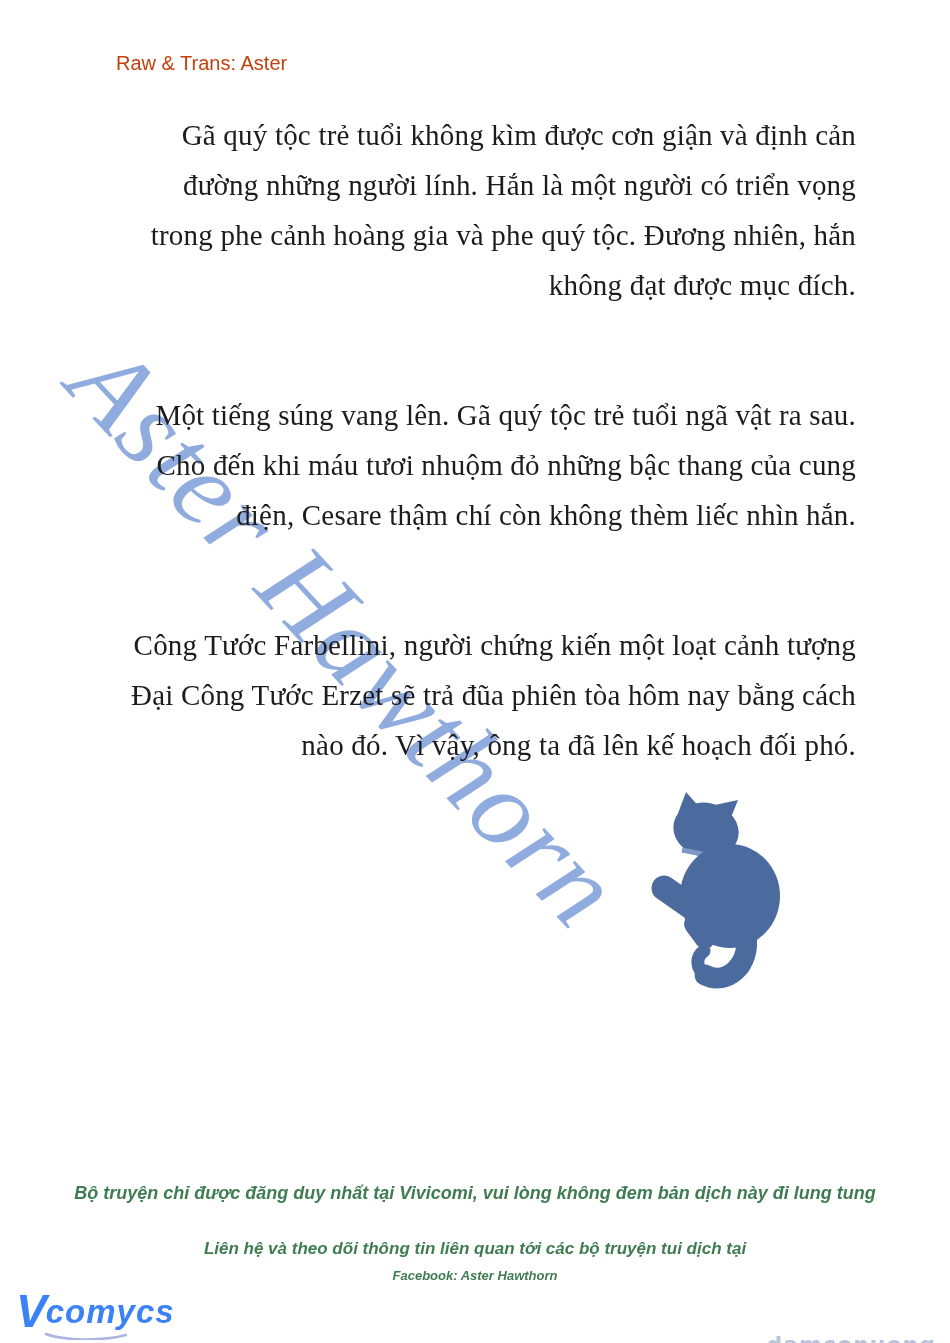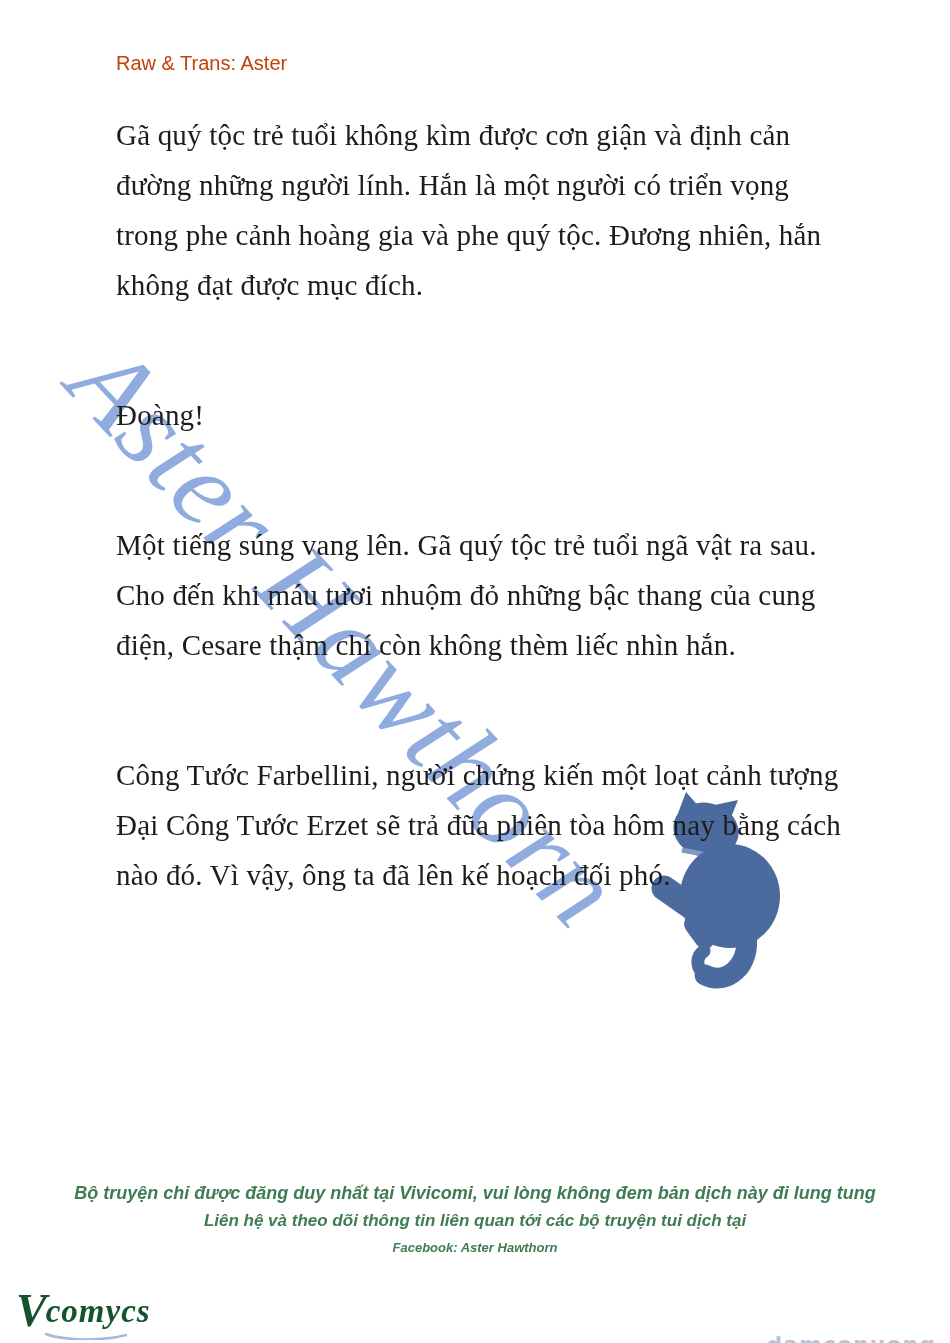--- a/index.html
+++ b/index.html
@@ -40,39 +40,40 @@
   .content{
     position:absolute;left:116px;top:110px;width:740px;z-index:3;
   }
   .para{margin:0 0 80px 0;padding:0;}
   .line{
     display:block;
     font-size:29px;
     line-height:50px;
     white-space:nowrap;
     letter-spacing:0.2px;
+    text-align:right;
   }
 
   .footer{
     position:absolute;left:0;top:1180px;width:950px;
     text-align:center;z-index:4;
     font-family:"Liberation Sans","DejaVu Sans",sans-serif;
     font-weight:bold;font-style:italic;
     color:#3f7c51;
   }
   .footer-line{display:block;line-height:27px;}
   .footer-line.l1{font-size:18px;}
-  .footer-line.l2{font-size:17px;}
+  .footer-line.l2{font-size:17px;margin-top:28px;}
   .footer-line.l3{font-size:13px;text-align:center;}
 
   .vcomycs{
     position:absolute;left:16px;top:1288px;z-index:4;
-    font-family:Liberation Serif, serif;
+    font-family:Liberation Sans, sans-serif;
     font-style:italic;font-weight:bold;
-    font-size:33px;color:#14532d;
+    font-size:33px;color:#3b82f6;
     letter-spacing:1px;
     line-height:1;
   }
   .vcomycs .big-v{
     font-size:46px;vertical-align:-4px;margin-right:-2px;
   }
   .vcomycs .swash{
     display:block;height:8px;margin-left:28px;margin-top:-2px;width:84px;
   }
 
@@ -116,23 +117,20 @@
   </svg>
 
   <div class="content">
       <p class="para">
         <span class="line">Gã quý tộc trẻ tuổi không kìm được cơn giận và định cản</span>
         <span class="line">đường những người lính. Hắn là một người có triển vọng</span>
         <span class="line">trong phe cảnh hoàng gia và phe quý tộc. Đương nhiên, hắn</span>
         <span class="line">không đạt được mục đích.</span>
       </p>
       <p class="para">
-        <span class="line">Đoàng!</span>
-      </p>
-      <p class="para">
         <span class="line">Một tiếng súng vang lên. Gã quý tộc trẻ tuổi ngã vật ra sau.</span>
         <span class="line">Cho đến khi máu tươi nhuộm đỏ những bậc thang của cung</span>
         <span class="line">điện, Cesare thậm chí còn không thèm liếc nhìn hắn.</span>
       </p>
       <p class="para">
         <span class="line">Công Tước Farbellini, người chứng kiến một loạt cảnh tượng</span>
         <span class="line">Đại Công Tước Erzet sẽ trả đũa phiên tòa hôm nay bằng cách</span>
         <span class="line">nào đó. Vì vậy, ông ta đã lên kế hoạch đối phó.</span>
       </p>
     </div>

